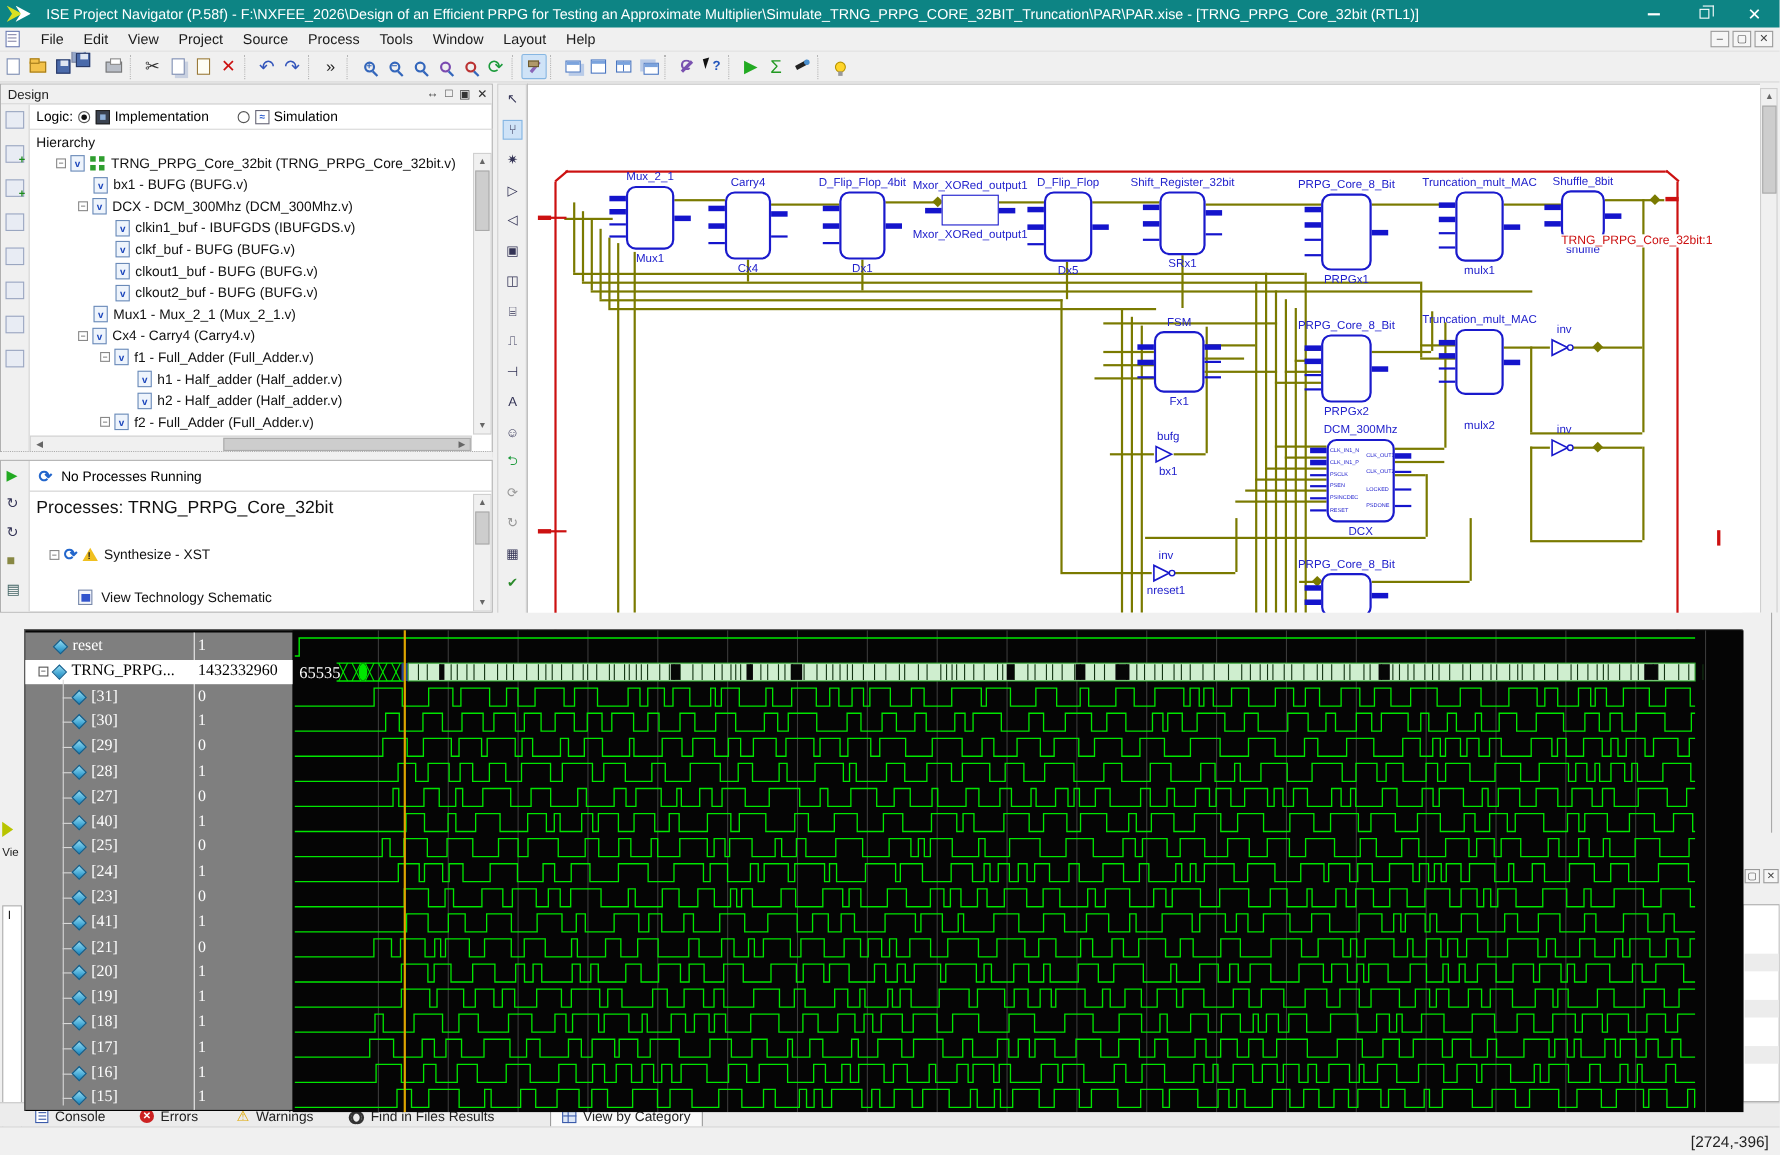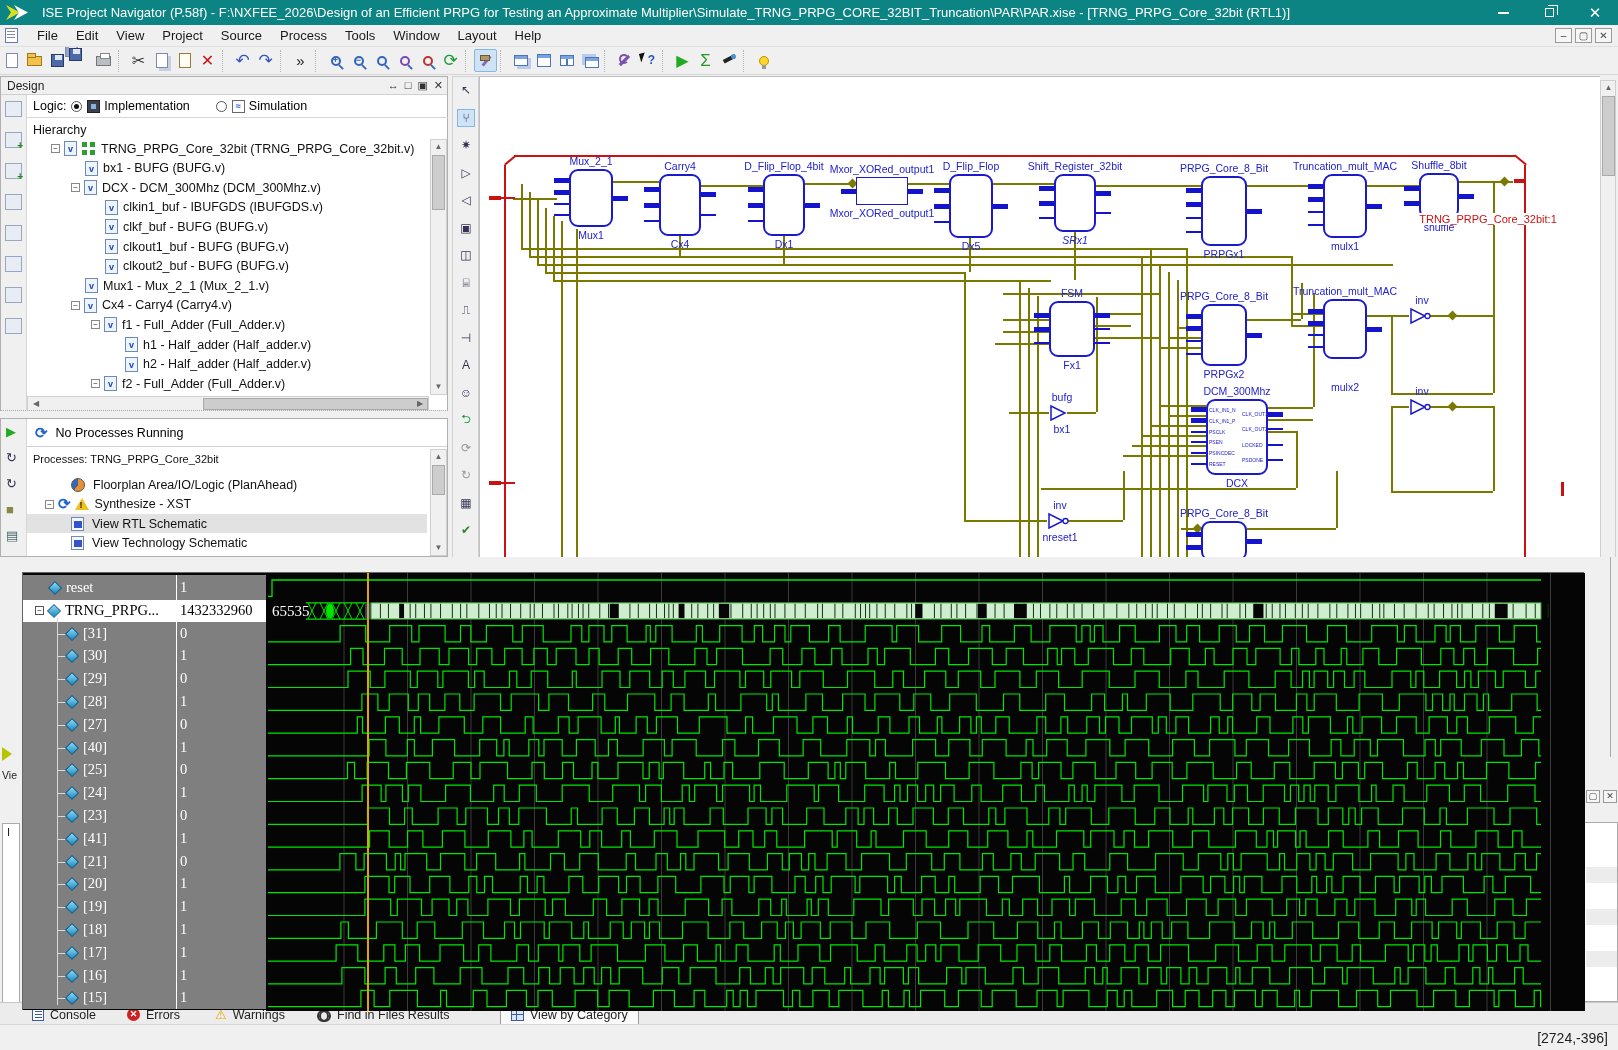--- a/index.html
+++ b/index.html
@@ -94,21 +94,21 @@
   #hscroll { position:absolute; left:26px; top:319px; width:402px; height:16px; background:#f0f0f0; border:1px solid #d0d0d0;}
   #hscroll .thumb { position:absolute; left:175px; top:1px; width:225px; height:12px; background:#cdcdcd; border:1px solid #aaa;}
   #hscroll .arrow { position:absolute; top:1px; width:14px; height:12px; color:#666; font-size:8px; text-align:center; line-height:12px;}
 
   #splitter1 { left:0; top:410px; width:448px; height:8px; border-top:1px dotted #aaa; background:#f0f0f0; z-index:10;}
   #proc-panel { left:0; top:418px; width:448px; height:139px; background:#fff; border:1px solid #b0b0b0; z-index:10; overflow:hidden;}
   #left-strip2 { position:absolute; left:0; top:0; width:26px; height:139px; background:#f0f0f0; border-right:1px solid #d5d5d5;}
   #proc-status { position:absolute; left:26px; top:0; width:421px; height:28px; border-bottom:1px solid #d0d0d0;
      display:flex; align-items:center; font-size:12.5px; }
   .refresh-glyph { color:#2266cc; font-weight:bold; font-size:15px; margin:0 8px; }
-  #proc-title { position:absolute; left:32px; top:34px; font-size:11px; color:#111;}
+  #proc-title { position:absolute; left:32px; top:34px; font-size:16px; color:#111;}
   .proc-row { position:absolute; left:26px; height:19px; display:flex; align-items:center; font-size:12.5px; color:#111; white-space:nowrap; width:400px;}
   .proc-row.sel { background:#e2e2e2; }
   .pa-icon { width:14px; height:14px; border-radius:50%; background:conic-gradient(#e89030 0 60%, #3a66b0 60% 100%); border:1px solid #555; margin-right:8px;}
   .warn-tri { width:0; height:0; border-left:7px solid transparent; border-right:7px solid transparent; border-bottom:12px solid #f0c020; position:relative; margin-right:6px;}
   .warn-tri:after{ content:"!"; position:absolute; left:-2px; top:2px; font-size:9px; font-weight:bold; color:#222;}
   .schpage { width:13px; height:14px; background:#f4f6fa; border:1px solid #7788aa; position:relative; margin-right:8px;}
   .schpage:after{ content:""; position:absolute; left:2px; top:3px; width:8px; height:7px; background:#3355cc; }
 
   
   #schem-toolbar { left:452px; top:76px; width:27px; height:490px; background:#f0f0f0; border:1px solid #d0d0d0; z-index:6;}
@@ -451,36 +451,26 @@
       <span class="refresh-glyph">⟳</span>
       <span>No Processes Running</span>
     </div>
     <div id="proc-title">Processes: TRNG_PRPG_Core_32bit</div>
     <div id="proc-rows"></div>
     <div class="vscroll" style="left:429px; top:30px; height:107px;">
       <div class="arrow" style="top:0;">▲</div>
       <div class="thumb" style="top:15px; height:30px;"></div>
       <div class="arrow" style="bottom:0;">▼</div>
     </div>
-  <div class="proc-row" style="top: 56px;">
-        <span style="width: 44px; display: inline-block;"></span>
-        <span class="pa-icon"></span>
-        <span>Floorplan Area/IO/Logic (PlanAhead)</span>
-      </div>
       <div class="proc-row" style="top: 75.6px;">
         <span style="width: 18px; display: inline-block;"></span>
         <span class="expander">−</span>
         <span class="refresh-glyph" style="margin: 0px 4px 0px 0px;">⟳</span>
         <span class="warn-tri"></span>
         <span>Synthesize - XST</span>
-      </div>
-      <div class="proc-row sel" style="top: 95.2px;">
-        <span style="width: 44px; display: inline-block;"></span>
-        <span class="schpage"></span>
-        <span>View RTL Schematic</span>
       </div>
       <div class="proc-row" style="top: 114.8px;">
         <span style="width: 44px; display: inline-block;"></span>
         <span class="schpage"></span>
         <span>View Technology Schematic</span>
       </div>
     </div>
 
   <div id="schem-toolbar" class="abs">
       <div class="sb-icon" style="top: 4px;">↖</div>
@@ -634,21 +624,21 @@
       <div class="pin" style="left: 428px; top: 111.5px; width: 15px; height: 5px;"></div>
       <div class="blk" style="left: 469px; top: 97px; width: 44px; height: 64px;"></div>
       <div class="blk-label" style="left: 421px; top: 83px;">D_Flip_Flop</div>
       <div class="blk-label" style="left: 421px; top: 163px;">Dx5</div>
       <div class="pin" style="left: 454px; top: 110.5px; width: 15px; height: 5px;"></div>
       <div class="pin" style="left: 454px; top: 126.5px; width: 15px; height: 5px;"></div>
       <div class="pin" style="left: 454px; top: 144px; width: 15px; height: 2px;"></div>
       <div class="pin" style="left: 513px; top: 126.5px; width: 15px; height: 5px;"></div>
       <div class="blk" style="left: 574px; top: 97px; width: 42px; height: 58px;"></div>
       <div class="blk-label" style="left: 525px; top: 83px;">Shift_Register_32bit</div>
-      <div class="blk-label" style="left: 525px; top: 157px; font-style: italic;">SRx1</div>
+      <div class="blk-label" style="left: 525px; top: 157px;">SRx1</div>
       <div class="pin" style="left: 559px; top: 109px; width: 15px; height: 5px;"></div>
       <div class="pin" style="left: 559px; top: 123.5px; width: 15px; height: 5px;"></div>
       <div class="pin" style="left: 559px; top: 139.5px; width: 15px; height: 2px;"></div>
       <div class="pin" style="left: 616px; top: 113.833px; width: 15px; height: 5px;"></div>
       <div class="pin" style="left: 616px; top: 134.667px; width: 15px; height: 2px;"></div>
       <div class="blk" style="left: 721px; top: 99px; width: 46px; height: 70px;"></div>
       <div class="blk-label" style="left: 674px; top: 85px;">PRPG_Core_8_Bit</div>
       <div class="blk-label" style="left: 674px; top: 171px;">PRPGx1</div>
       <div class="pin" style="left: 706px; top: 110.5px; width: 15px; height: 5px;"></div>
       <div class="pin" style="left: 706px; top: 124.5px; width: 15px; height: 5px;"></div>

